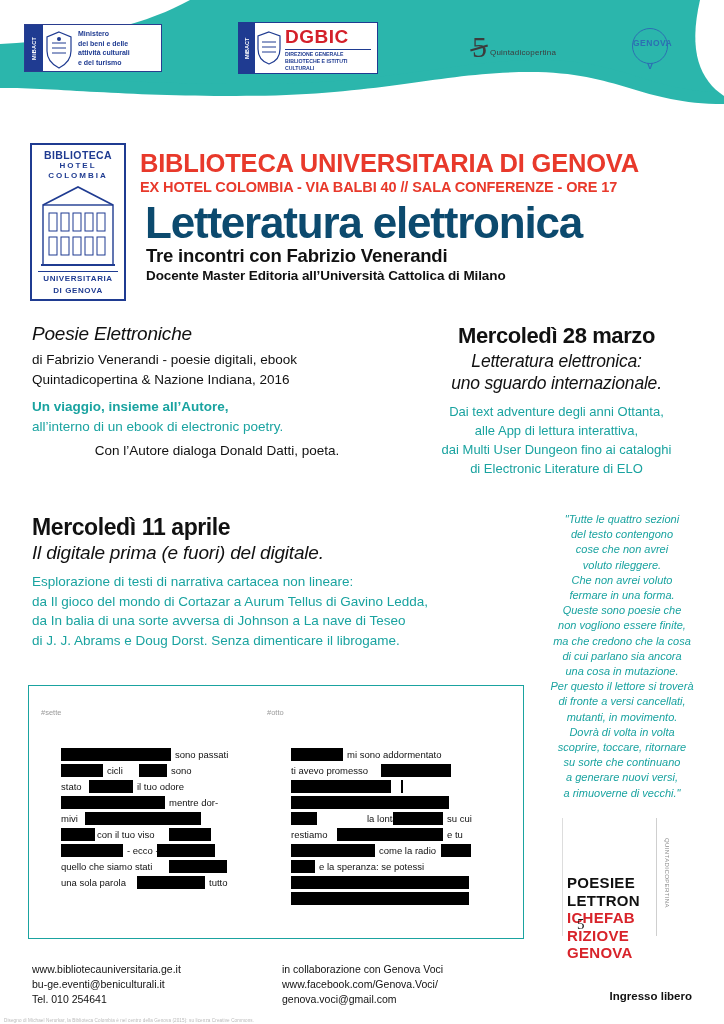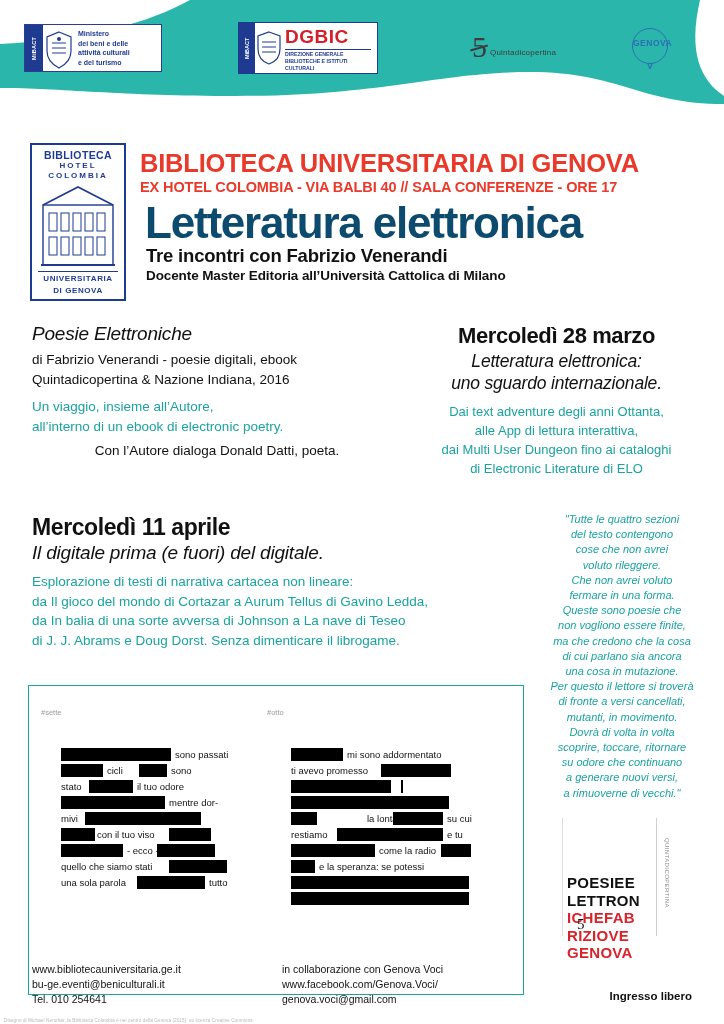--- a/index.html
+++ b/index.html
@@ -293,21 +293,21 @@
     color: #1aa3a0;
     font-style: italic;
     font-size: 11px;
     line-height: 15.2px;
   }
 
   
   .poembox {
     position: absolute;
     left: 28px; top: 685px;
-    width: 496px; height: 310px;
+    width: 496px; height: 254px;
     border: 1.5px solid #1aa3a0;
     background: #fff;
     box-sizing: border-box;
   }
   .poembox .tag {
     position: absolute;
     font-size: 7.5px;
     color: #9a9a9a;
   }
   .poembox .bar {
@@ -489,21 +489,21 @@
   <div class="h2">EX HOTEL COLOMBIA - VIA BALBI 40 // SALA CONFERENZE - ORE 17</div>
   <div class="title">Letteratura elettronica</div>
   <div class="sub1">Tre incontri con Fabrizio Venerandi</div>
   <div class="sub2">Docente Master Editoria all’Università Cattolica di Milano</div>
 </div>
 
 <div class="ev-left-1">
   <div class="ev-sub">Poesie Elettroniche</div>
   <div class="ev-line" style="margin-top:4px;">di Fabrizio Venerandi - poesie digitali, ebook</div>
   <div class="ev-line">Quintadicopertina &amp; Nazione Indiana, 2016</div>
-  <div class="ev-teal" style="margin-top:8px;">Un viaggio, insieme all’Autore,</div>
+  <div class="ev-teal" style="margin-top:8px;font-weight:bold;">Un viaggio, insieme all’Autore,</div>
   <div class="ev-teal">all’interno di un ebook di electronic poetry.</div>
   <div class="ev-line" style="margin-top:5px;text-align:center;">Con l’Autore dialoga Donald Datti, poeta.</div>
 </div>
 
 <div class="ev-right">
   <div class="ev-date">Mercoledì 28 marzo</div>
   <div class="ev-sub">Letteratura elettronica:</div>
   <div class="ev-sub">uno sguardo internazionale.</div>
   <div class="ev-teal" style="margin-top:8px;">Dai text adventure degli anni Ottanta,</div>
   <div class="ev-teal">alle App di lettura interattiva,</div>
@@ -530,21 +530,21 @@
   <div>Queste sono poesie che</div>
   <div>non vogliono essere finite,</div>
   <div>ma che credono che la cosa</div>
   <div>di cui parlano sia ancora</div>
   <div>una cosa in mutazione.</div>
   <div>Per questo il lettore si troverà</div>
   <div>di fronte a versi cancellati,</div>
   <div>mutanti, in movimento.</div>
   <div>Dovrà di volta in volta</div>
   <div>scoprire, toccare, ritornare</div>
-  <div>su odore che continuano</div>
+  <div>su sorte che continuano</div>
   <div>a generare nuovi versi,</div>
   <div>a rimuoverne di vecchi."</div>
 </div>
 
 <div class="poembox">
   <div class="tag" style="left:12px;top:22px;">#sette</div>
   <div class="tag" style="left:238px;top:22px;">#otto</div>
 
   <div class="bar" style="left:32px;top:62px;width:110px;"></div>
   <div class="word" style="left:146px;top:62px;">sono passati</div>

